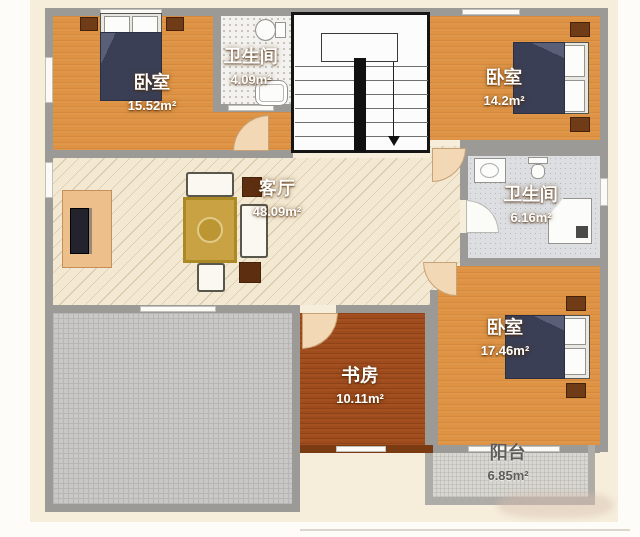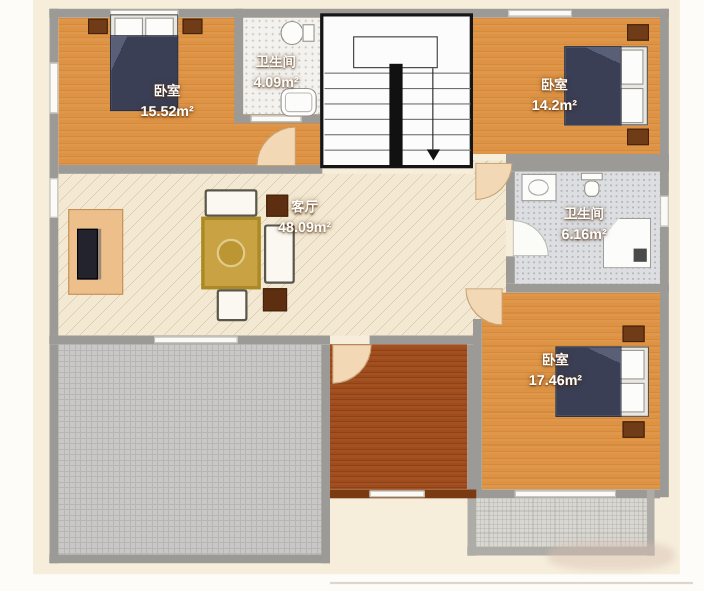--- a/index.html
+++ b/index.html
@@ -29,21 +29,21 @@
      repeating-linear-gradient(90deg, rgba(150,148,140,0.25) 0 1px, transparent 1px 4px),
      var(--floor_balcony);}
   .floor-bathw{position:absolute;background-color:var(--floor_bath_white);
      background-image:radial-gradient(circle, #c6c4bd 0.8px, transparent 1px);background-size:6px 6px;}
   .floor-bathg{position:absolute;background-color:var(--floor_bath_gray);
      background-image:radial-gradient(circle, #b4b6ba 0.8px, transparent 1px);background-size:5px 5px;}
   .fixture{position:absolute;background:#fcfcfa;border:1px solid #95938d;box-sizing:border-box;}
   .wood{position:absolute;background:var(--wood_dark);border:1px solid #44230a;box-sizing:border-box;}
   .sofa{position:absolute;background:#faf8f1;border:2px solid #59564c;border-radius:3px;box-sizing:border-box;}
   .label{position:absolute;transform:translate(-50%,-50%);text-align:center;white-space:nowrap;line-height:1.5;z-index:40;}
-  .label .nm{font-size:12px;font-weight:bold;}
+  .label .nm{font-size:18px;font-weight:bold;}
   .label .ar{font-size:13px;font-weight:bold;}
   .light{color:#ffffff;text-shadow:0 1px 2px rgba(70,35,0,0.85), 0 0 5px rgba(90,50,10,0.55);}
   .dark{color:var(--text_dark);text-shadow:0 1px 1px rgba(255,255,255,0.75);}
   .stepline{position:absolute;background:#6e6e6e;height:1px;}
 </style>
 </head>
 <body>
 
 <div id="plan">
 
@@ -173,14 +173,22 @@
     <div class="ar">48.09m²</div>
   </div>
   <div class="label light" style="left:531px;top:204px;">
     <div class="nm">卫生间</div>
     <div class="ar">6.16m²</div>
   </div>
   <div class="label light" style="left:505px;top:337px;">
     <div class="nm">卧室</div>
     <div class="ar">17.46m²</div>
   </div>
+  <div class="label light" style="left:360px;top:385px;">
+    <div class="nm">书房</div>
+    <div class="ar">10.11m²</div>
+  </div>
+  <div class="label dark" style="left:508px;top:462px;">
+    <div class="nm">阳台</div>
+    <div class="ar">6.85m²</div>
+  </div>
 
 </div>
 
 </body></html>

